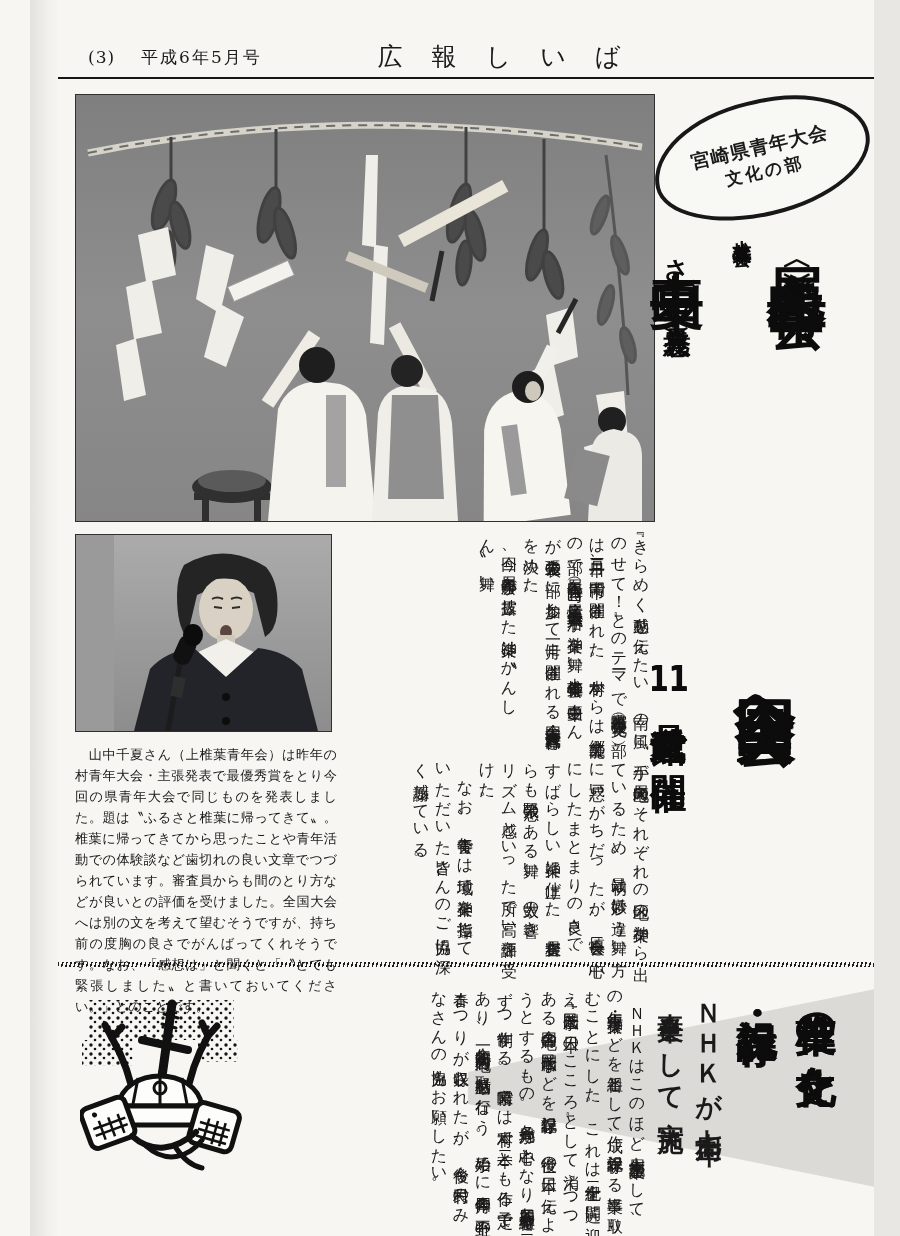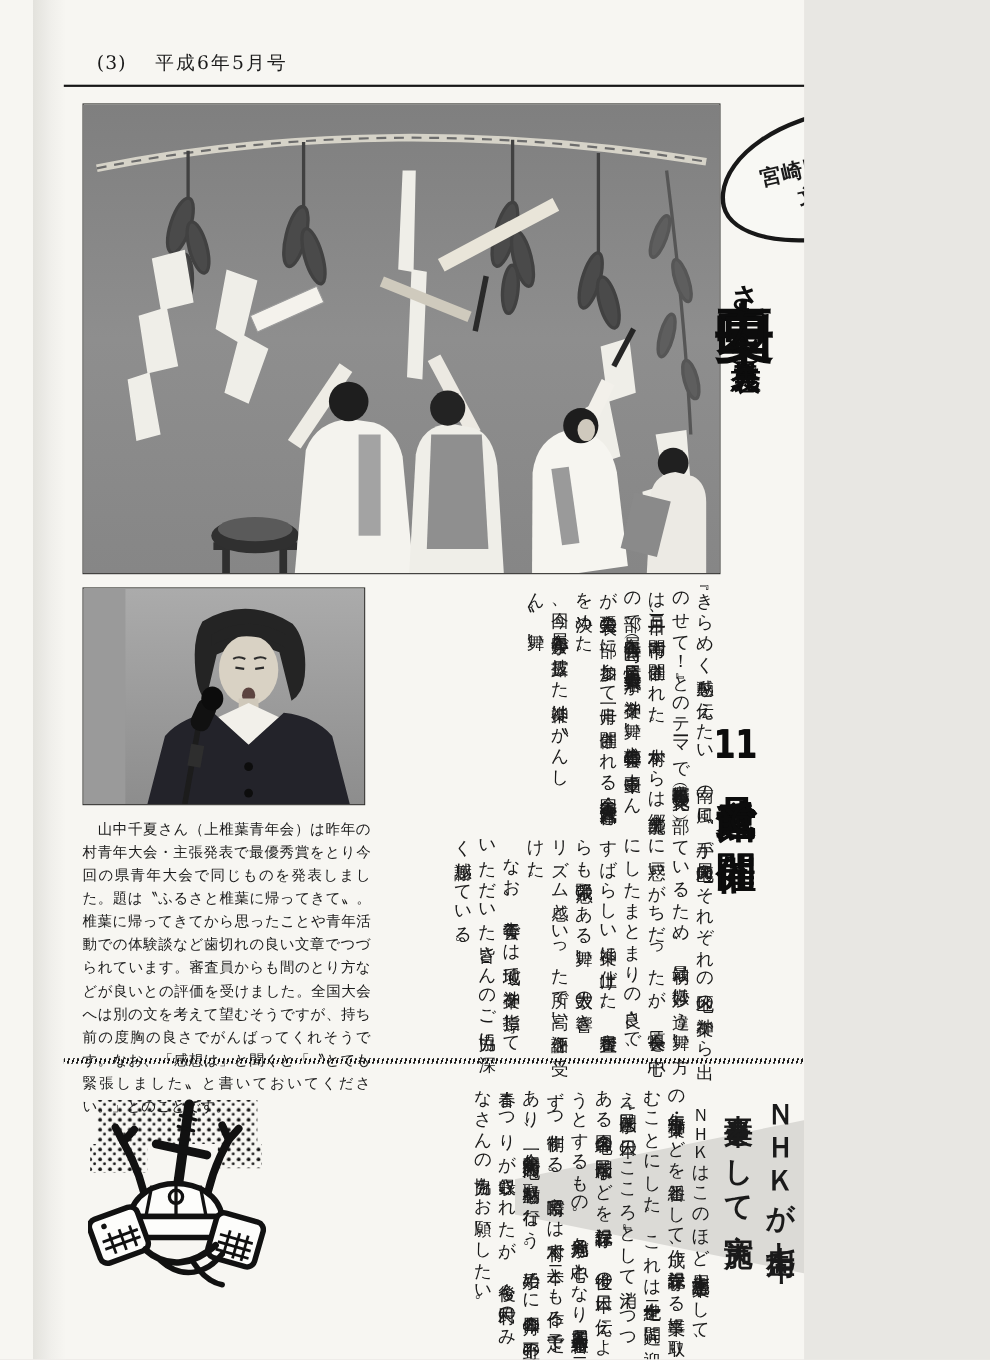--- a/index.html
+++ b/index.html
@@ -1,16 +1,16 @@
 <!DOCTYPE html>
 <html><head>
 <meta charset="utf-8">
 <style>
   html,body{margin:0;padding:0;background:#e8e7e3;}
-  .page{position:relative;width:731px;height:1236px;background:#f7f6f2;overflow:hidden;
+  .page{position:relative;width:874px;height:1236px;background:#f7f6f2;overflow:hidden;
         font-family:"DejaVu Serif", serif;color:#1a1a1a;}
   .abs{position:absolute;}
   .v{writing-mode:vertical-rl;text-orientation:upright;}
   .pre{white-space:pre-wrap;}
   .scan-shadow{left:30px;top:0;width:30px;height:1236px;
       background:linear-gradient(90deg,#e3e2dd 0%,#f0efeb 55%,#f7f6f2 100%);}
   
   .hdr-issue{left:88px;top:46px;font-size:17px;letter-spacing:2px;}
   .hdr-issue .pg{margin-right:26px;letter-spacing:1px;}
   .hdr-title{left:290px;top:40px;width:420px;text-align:center;font-size:25px;letter-spacing:2px;}
@@ -60,20 +60,21 @@
 </head>
 <body>
 
 <div class="page">
 
   <div class="abs scan-shadow"></div>
 
   <div class="abs hdr-issue">
     <span class="pg">(3)</span><span>平成6年5月号</span>
   </div>
+  <div class="abs hdr-title">広　報　し　い　ば</div>
   <div class="abs hdr-rule"></div>
 
   <div class="abs photo photo1">
     <svg width="578" height="426" viewBox="0 0 578 426">
       <defs>
         <linearGradient id="pbg" x1="0" y1="0" x2="0" y2="1">
           <stop offset="0" stop-color="#7f7f7f"></stop>
             <stop offset="0.5" stop-color="#8e8e8e"></stop>
             <stop offset="1" stop-color="#868686"></stop>
         </linearGradient>

